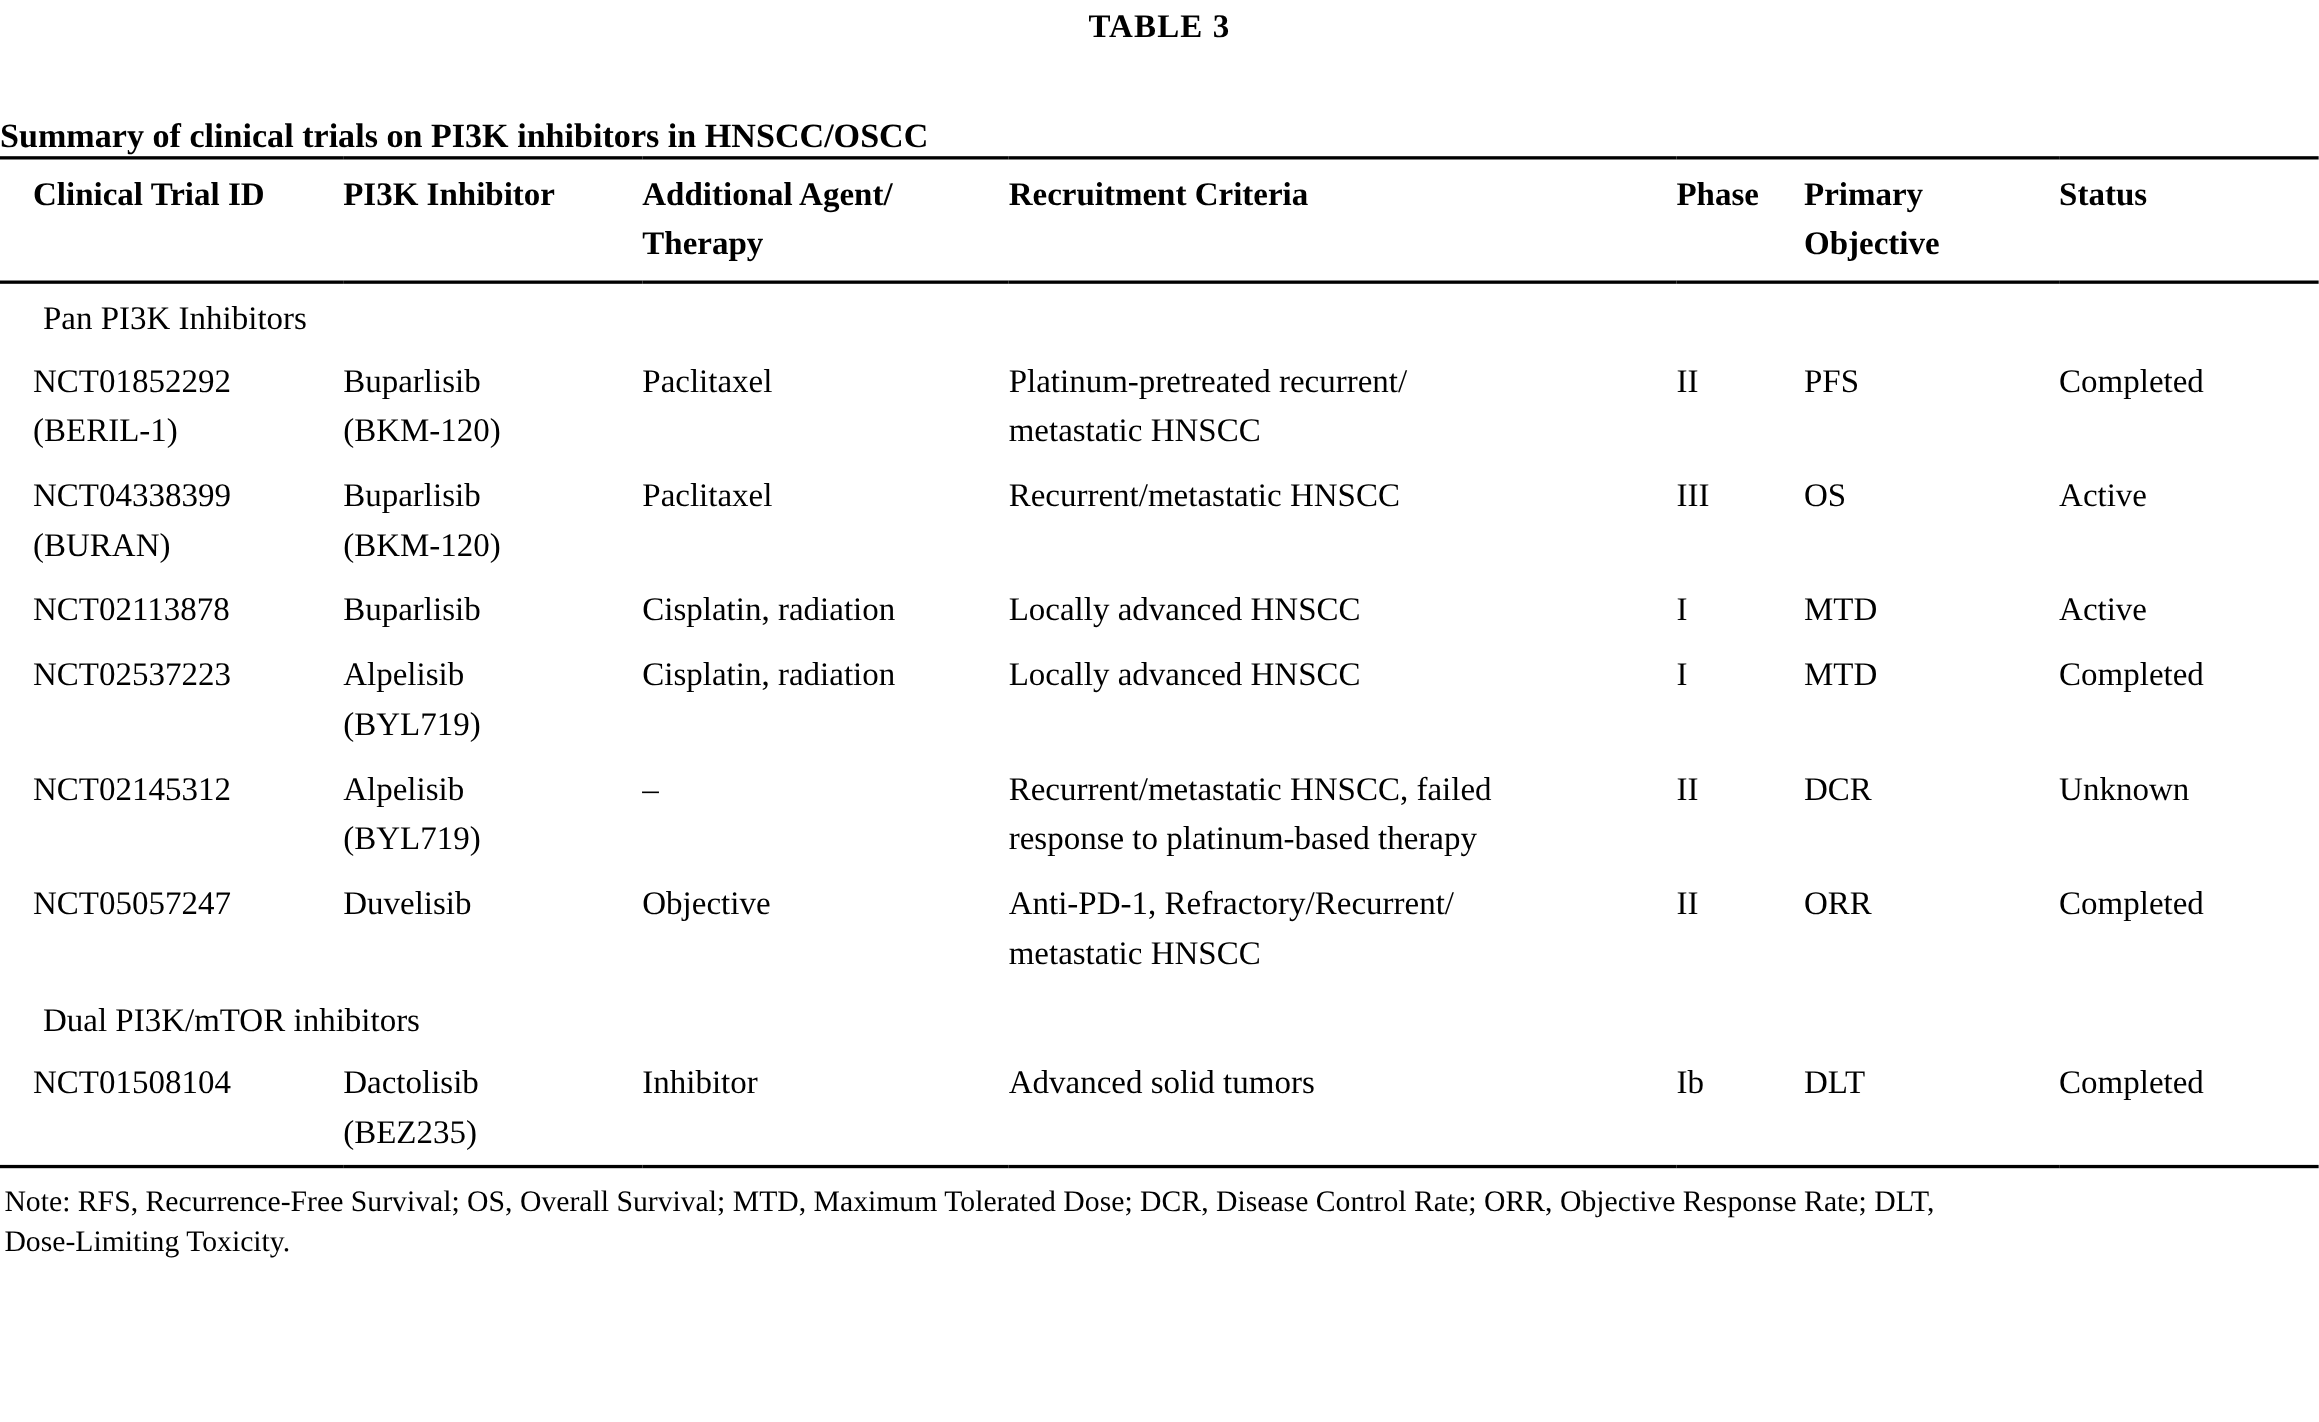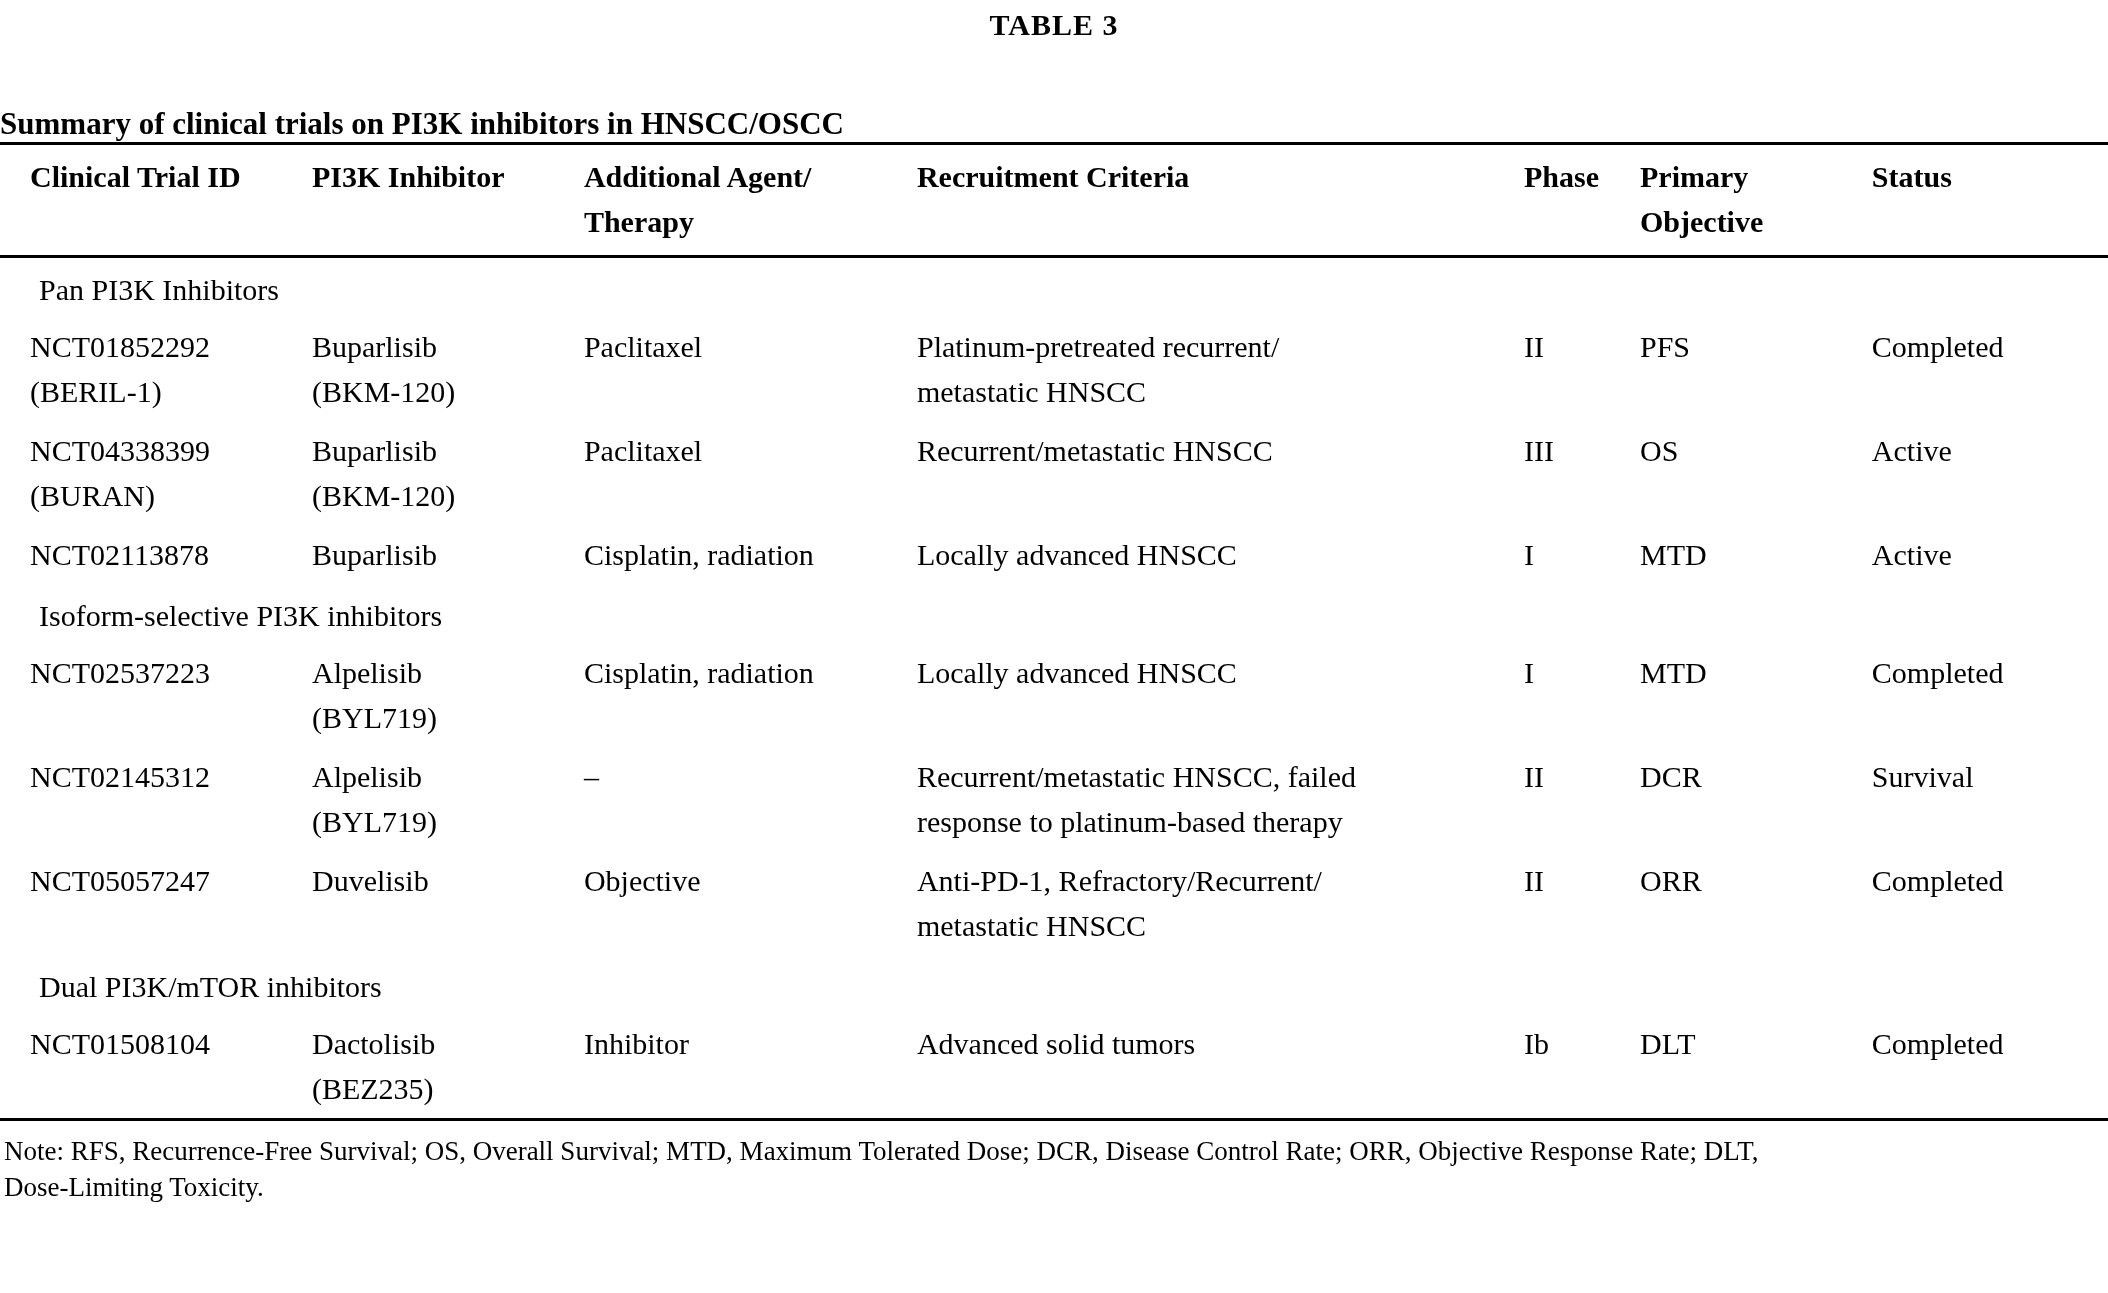--- a/index.html
+++ b/index.html
@@ -133,43 +133,40 @@
         </tr>
         <tr data-name="table-row">
           <td data-name="table-cell">NCT02113878</td>
           <td data-name="table-cell">Buparlisib</td>
           <td data-name="table-cell">Cisplatin, radiation</td>
           <td data-name="table-cell">Locally advanced HNSCC</td>
           <td data-name="table-cell">I</td>
           <td data-name="table-cell">MTD</td>
           <td data-name="table-cell">Active</td>
         </tr>
-        <tr data-name="section-header-row">
-          <td colspan="7" data-name="section-header">Isoform-selective PI3K inhibitors</td>
-        </tr>
         <tr data-name="table-row">
           <td data-name="table-cell">NCT02537223</td>
           <td data-name="table-cell">Alpelisib
 (BYL719)</td>
           <td data-name="table-cell">Cisplatin, radiation</td>
           <td data-name="table-cell">Locally advanced HNSCC</td>
           <td data-name="table-cell">I</td>
           <td data-name="table-cell">MTD</td>
           <td data-name="table-cell">Completed</td>
         </tr>
         <tr data-name="table-row">
           <td data-name="table-cell">NCT02145312</td>
           <td data-name="table-cell">Alpelisib
 (BYL719)</td>
           <td data-name="table-cell">–</td>
           <td data-name="table-cell">Recurrent/metastatic HNSCC, failed
 response to platinum-based therapy</td>
           <td data-name="table-cell">II</td>
           <td data-name="table-cell">DCR</td>
-          <td data-name="table-cell">Survival</td>
+          <td data-name="table-cell">Unknown</td>
         </tr>
         <tr data-name="table-row">
           <td data-name="table-cell">NCT05057247</td>
           <td data-name="table-cell">Duvelisib</td>
           <td data-name="table-cell">Objective</td>
           <td data-name="table-cell">Anti-PD-1, Refractory/Recurrent/
 metastatic HNSCC</td>
           <td data-name="table-cell">II</td>
           <td data-name="table-cell">ORR</td>
           <td data-name="table-cell">Completed</td>

